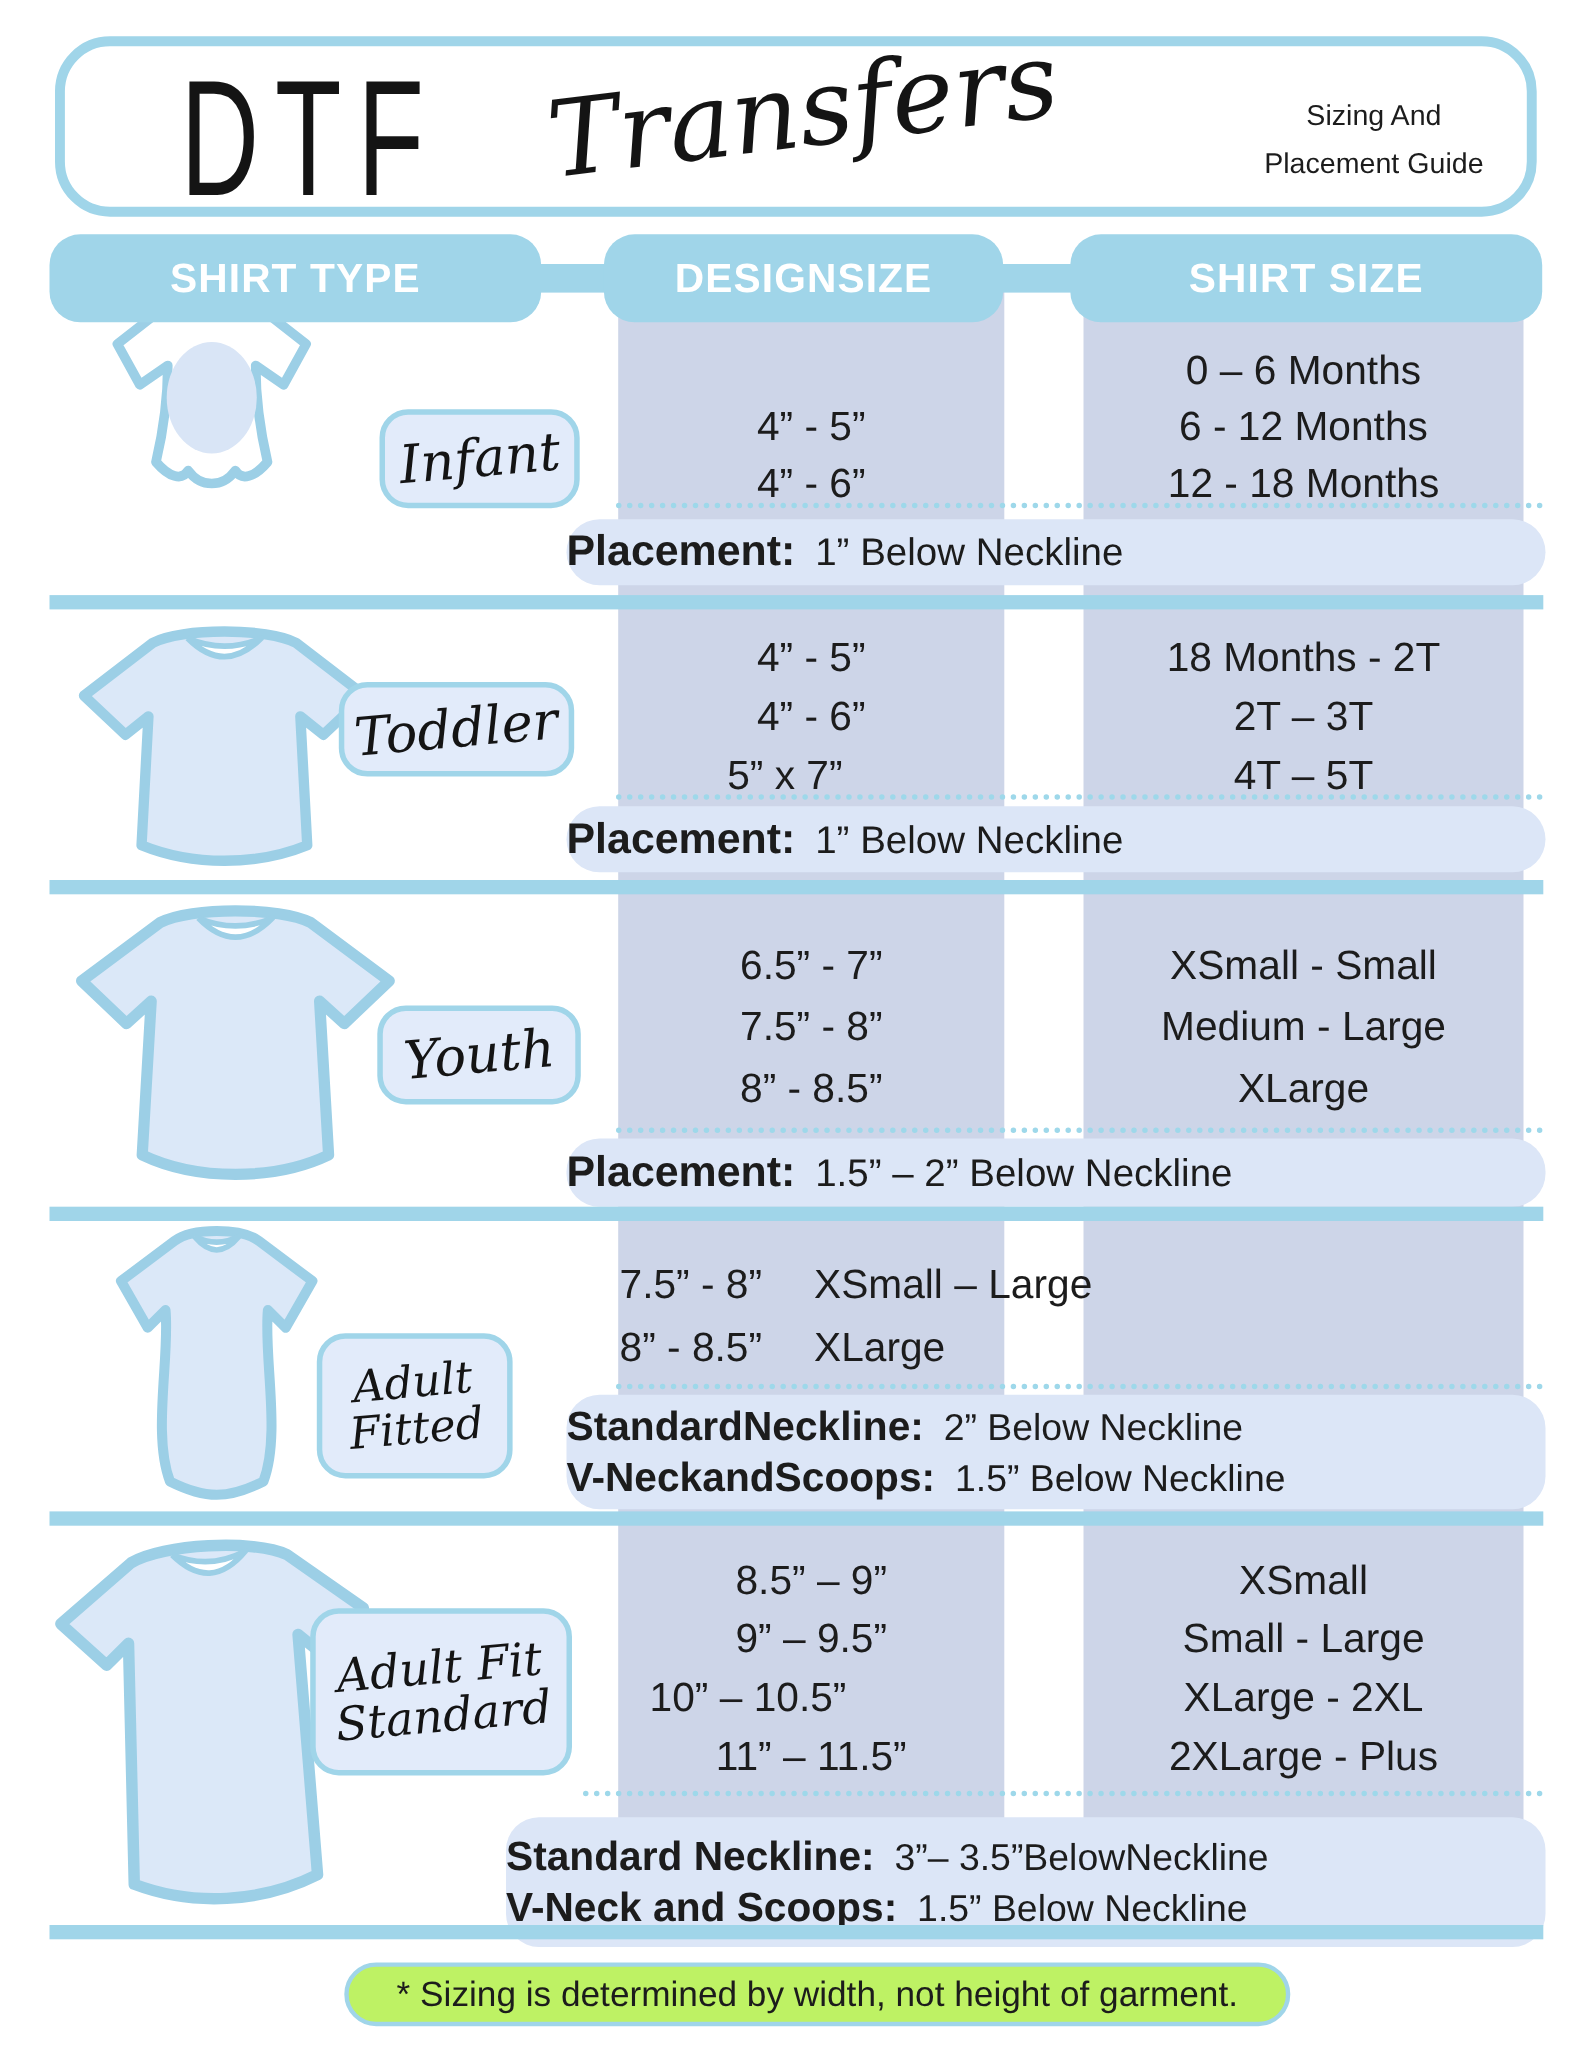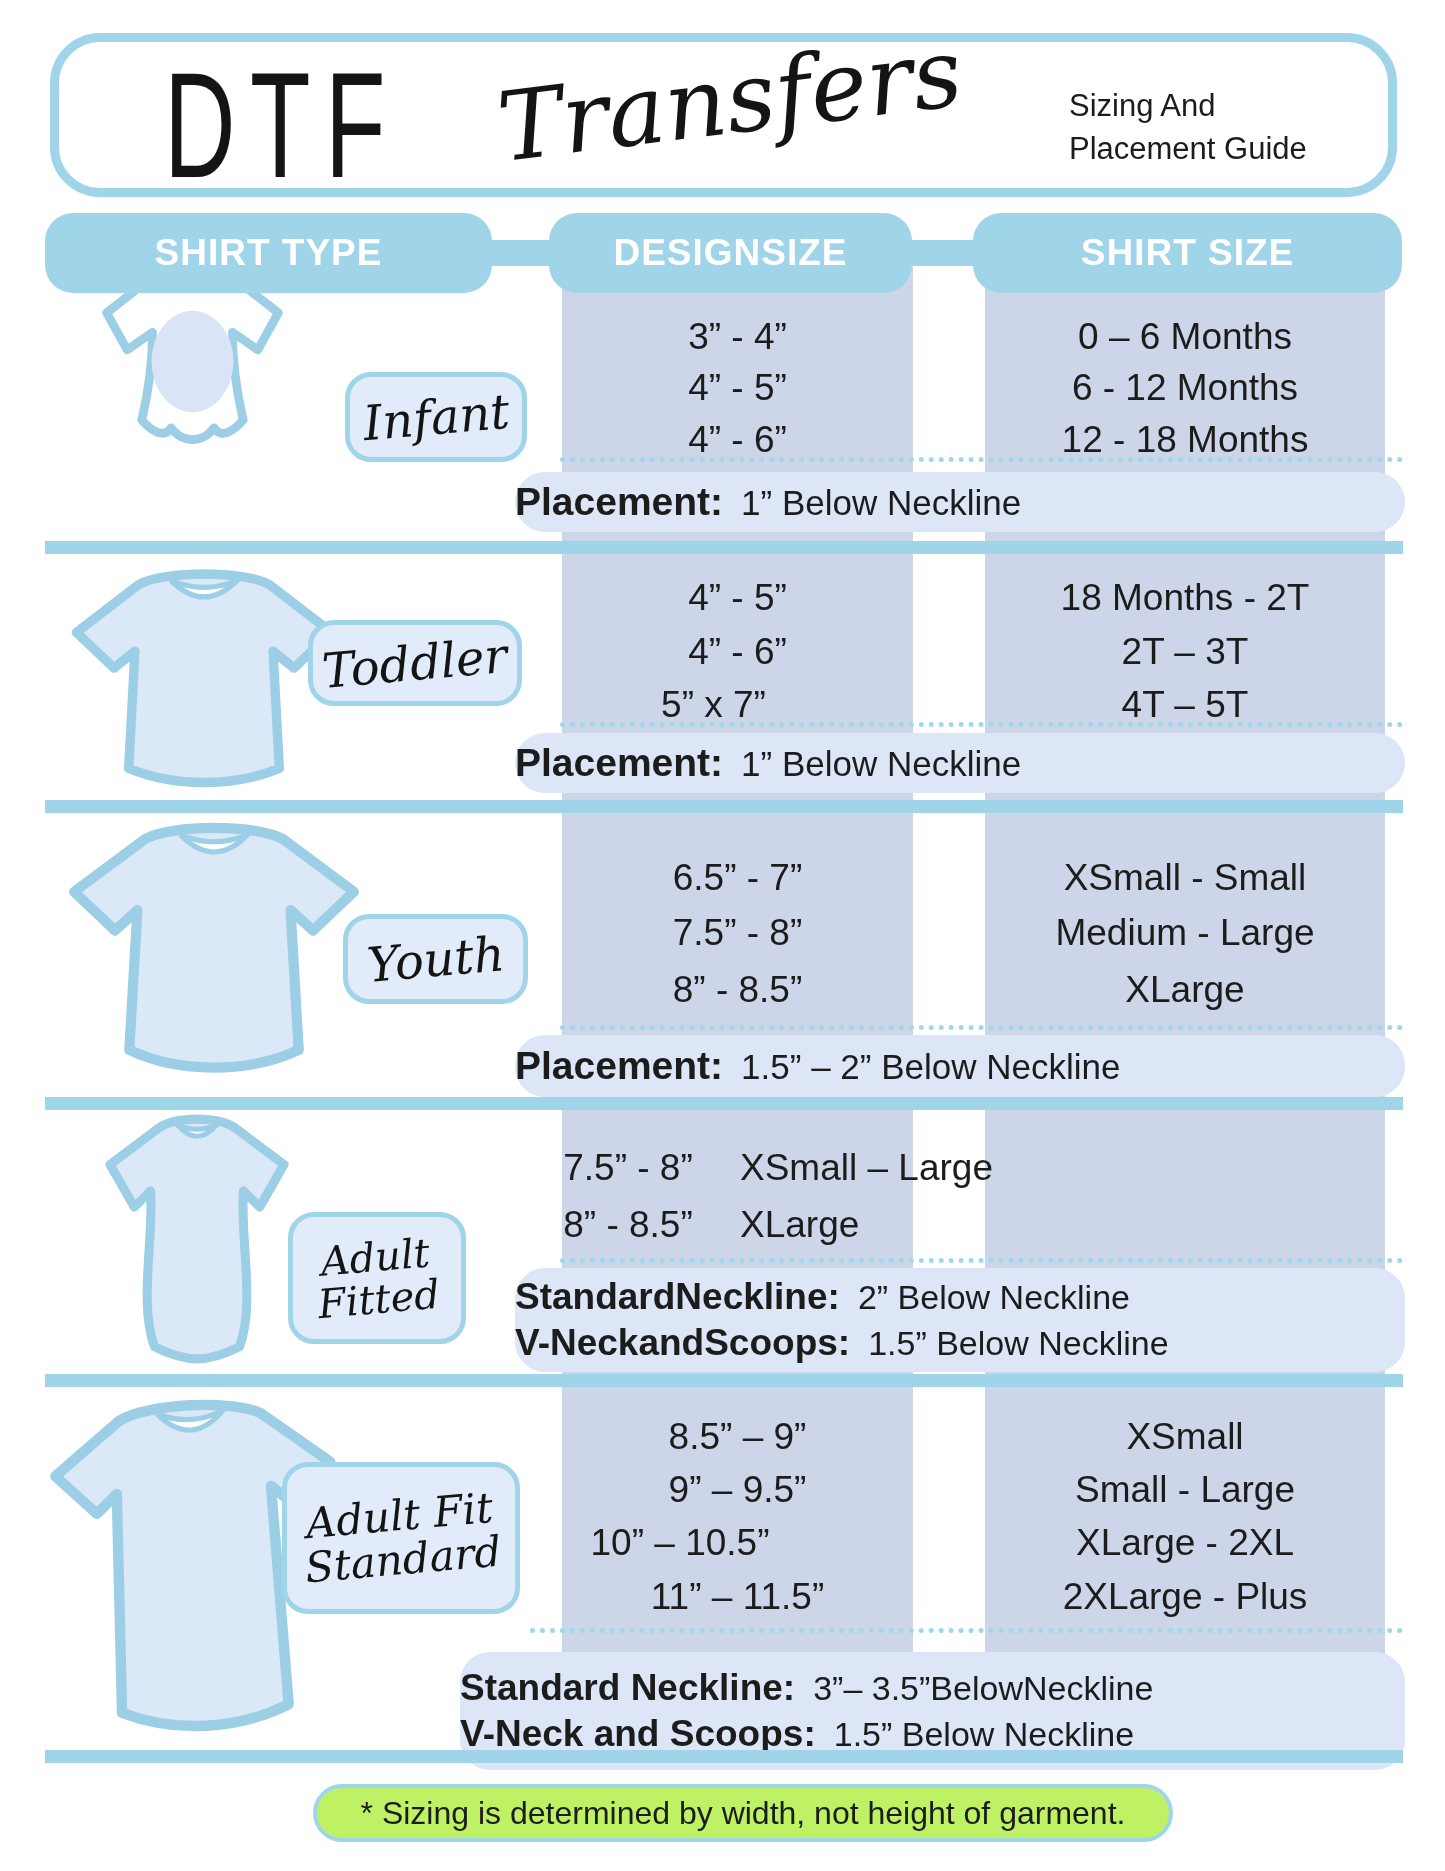--- a/index.html
+++ b/index.html
@@ -9,22 +9,22 @@
   .band{position:absolute;top:250px;height:1500px;background:#cdd5e8;z-index:0;}
   
   .header{position:absolute;left:50px;top:33px;width:1329px;height:146px;
           border:9px solid #a0d5e9;border-radius:50px;z-index:2;background:#fff;}
   .logo-dtf{position:absolute;left:105px;top:8px;font-size:150px;font-weight:500;
             letter-spacing:22px;color:#141414;transform:scaleX(0.66);transform-origin:left top;
             line-height:1;}
   .logo-script{position:absolute;left:438px;top:10px;font-size:96px;color:#141414;
                font-family:"DejaVu Serif",serif;font-style:italic;transform:rotate(-7deg);
                line-height:1;z-index:3;}
-  .header-sub{position:absolute;left:1010px;top:42px;width:360px;
-              font-size:31px;line-height:43px;color:#1c1c1c;}
+  .header-sub{position:absolute;left:1010px;top:42px;width:360px;text-align:center;
+              font-size:26px;line-height:43px;color:#1c1c1c;}
   
   .colpill{position:absolute;top:213px;height:80px;background:#a0d5e9;border-radius:28px;
            display:flex;align-items:center;justify-content:center;z-index:2;}
   .colpill span{color:#ffffff;font-weight:bold;font-size:37px;letter-spacing:1px;}
   .connector{position:absolute;top:240px;height:26px;background:#a0d5e9;z-index:1;}
   
   .cell{position:absolute;height:52px;line-height:52px;text-align:center;font-size:37px;
         z-index:2;white-space:nowrap;}
   .cell.leftal{text-align:left;}
   
@@ -88,21 +88,20 @@
              C90,182 84,178 78,170 C72,180 60,176 48,162 C52,145 59,110 59,72
              L33,90 L12,52 Z" fill="#ffffff" stroke="#9ccfe6" stroke-width="9" stroke-linejoin="round"></path>
     <ellipse cx="100" cy="102" rx="42" ry="52" fill="#d9e5f6"></ellipse>
     <path d="M76,10 C84,30 116,30 124,10" fill="none" stroke="#9ccfe6" stroke-width="8" stroke-linecap="round"></path>
   </svg>
   <div class="labelpill" style="left:345px;top:372px;width:172px;height:80px;">
     <div class="scriptwrap">
       <span class="script s48">Infant</span>
     </div>
   </div>
-  <div class="cell" style="left:562px;top:311px;width:351px;">3” - 4”</div>
   <div class="cell" style="left:562px;top:362px;width:351px;">4” - 5”</div>
   <div class="cell" style="left:562px;top:414px;width:351px;">4” - 6”</div>
   <div class="cell" style="left:985px;top:311px;width:400px;">0 – 6 Months</div>
   <div class="cell" style="left:985px;top:362px;width:400px;">6 - 12 Months</div>
   <div class="cell" style="left:985px;top:414px;width:400px;">12 - 18 Months</div>
   <div class="dotted" style="left:560px;top:457px;width:843px;"></div>
   <div class="ppill" style="left:515px;top:472px;width:890px;height:60px;">
     <div class="pline">
       <span class="plabel">Placement:</span>
       <span class="pvalue">1” Below Neckline</span>

